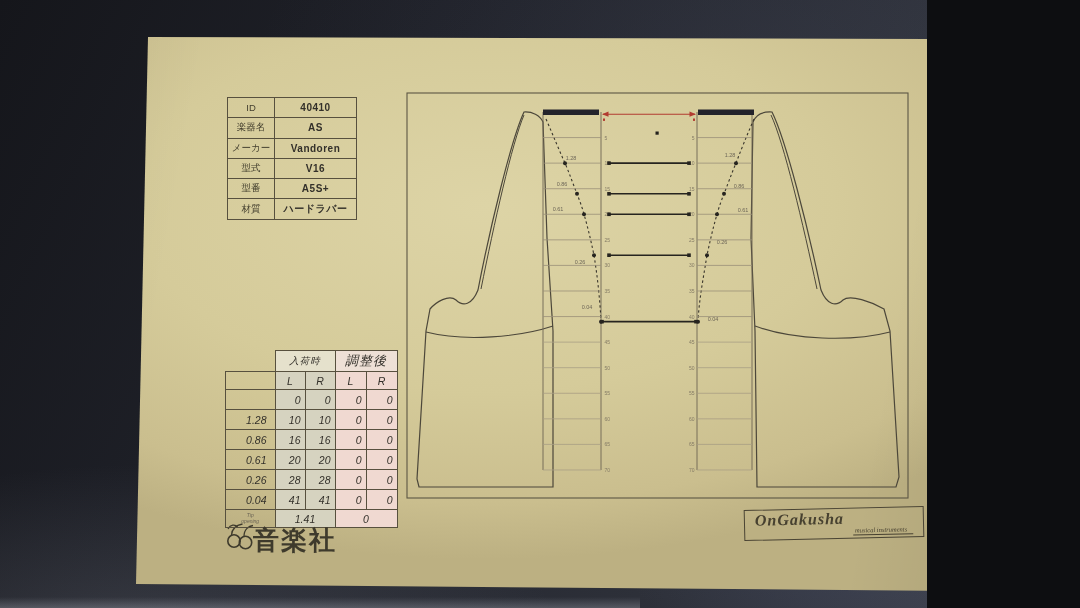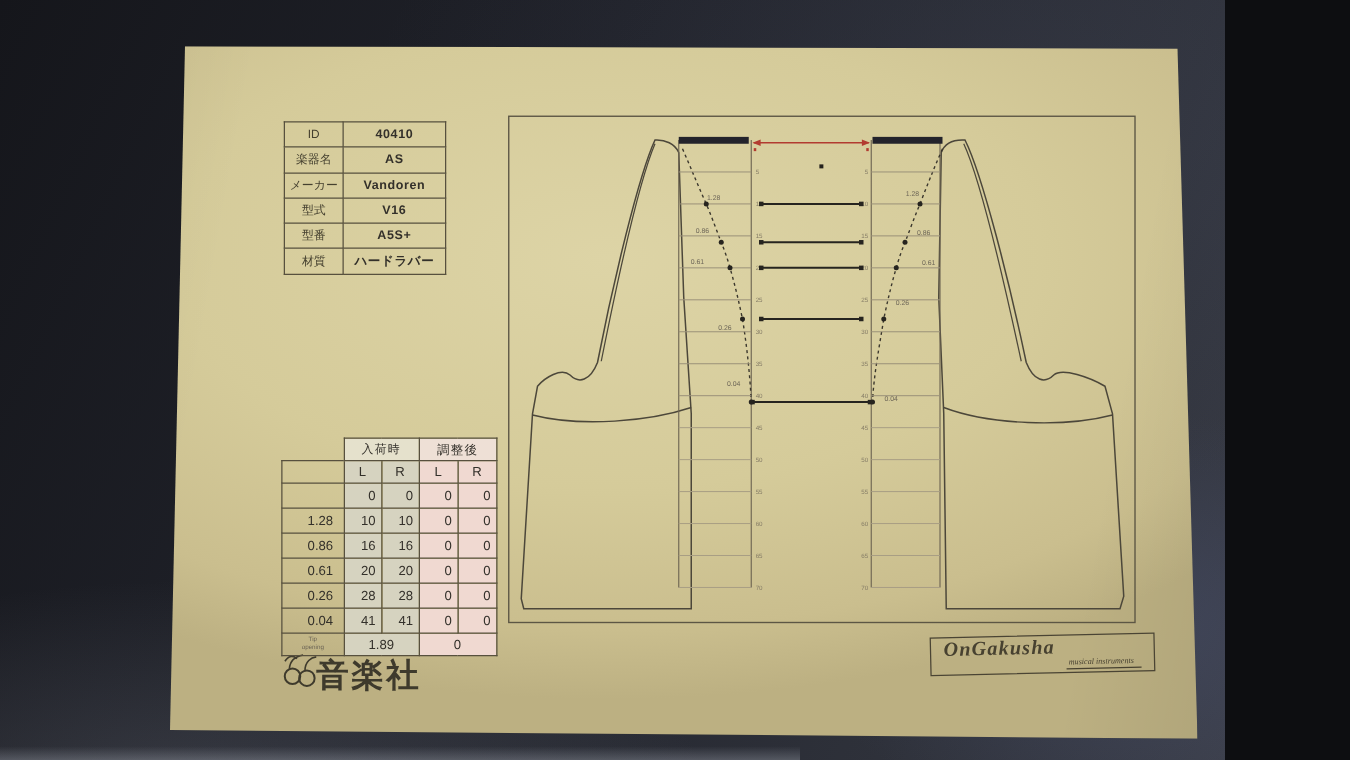--- a/index.html
+++ b/index.html
@@ -1,48 +1,48 @@
 <!DOCTYPE html>
 <html><head>
 <meta charset="utf-8">
 <style>
   html,body{margin:0;padding:0;background:#0d0e11;}
-  .photo{position:relative;width:980px;height:608px;overflow:hidden;
+  .photo{position:relative;width:899px;height:608px;overflow:hidden;
     font-family:"Liberation Sans",sans-serif;
     background:
       radial-gradient(900px 500px at 85% 15%, rgba(75,80,100,.22), transparent 60%),
       radial-gradient(420px 260px at 93% 82%, rgba(86,96,138,.30), transparent 65%),
       radial-gradient(700px 280px at 15% 104%, rgba(130,135,148,.25), transparent 60%),
-      linear-gradient(115deg,#15161b 0%,#20222a 40%,#2e313a 78%,#3a3d47 100%);}
+      linear-gradient(115deg,#15161b 0%,#20222a 40%,#2e313a 78%,#3a3d47 100%); padding-left: 28px;}
   .photo::after{content:"";position:absolute;left:0;bottom:0;width:640px;height:11px;
     background:linear-gradient(to top,rgba(160,165,175,.35),transparent);}
   .paper{position:absolute;left:0;top:0;width:1080px;height:608px;
     clip-path:polygon(148px 37px,942px 39px,958px 591px,136px 584px);
     background:
       linear-gradient(100deg, rgba(0,0,0,.08) 0%, transparent 18%, transparent 80%, rgba(0,0,0,.12) 100%),
       radial-gradient(62% 58% at 45% 34%, #ddd4a6 0%, #d5cb9a 52%, #cabe8e 84%, #bcb082 100%);
     filter:drop-shadow(0 7px 16px rgba(0,0,0,.55));}
   svg.overlay{position:absolute;left:0;top:0;width:1080px;height:608px;pointer-events:none;}
 
   table.sheet{position:absolute;border-collapse:collapse;table-layout:fixed;color:#33302a;}
   table.sheet td,table.sheet th{border:1px solid #57503e;font-weight:normal;overflow:hidden;white-space:nowrap;}
   td.nocell{border:none !important;background:transparent !important;}
 
   #id-table{left:227px;top:97px;width:123px;font-size:10px;}
   #id-table td{height:17.3px;text-align:center;}
   #id-table td.lab{width:44px;font-size:9.5px;color:#45402f;}
   #id-table td.val{width:79px;font-weight:bold;letter-spacing:.5px;margin-left:44px;}
 
   #measure-table{left:225px;top:350px;width:163px;font-size:10.5px;}
-  #measure-table td,#measure-table th{height:15px;}
+  #measure-table td,#measure-table th{height:15px;font-style:italic;}
   #measure-table tr.dr td{height:17px;}
   .c-arr{background:#d6d3c0;}
   .c-adj{background:#f0d9d1;}
   .h-arr{background:#e5e1cc;font-size:9.5px;letter-spacing:1px;}
-  .h-adj{background:#eee0d6;font-size:10px;letter-spacing:1px;}
+  .h-adj{background:#eee0d6;font-size:13px;letter-spacing:1px;}
   .val-r{text-align:right;padding-right:4px;}
   .lab-r{text-align:right;padding-right:8px;background:transparent;}
   .ctr{text-align:center;}
   .tiny{font-size:5px;line-height:1.15;text-align:center;color:#6b6455;}
 
   .brand-left{position:absolute;left:253px;top:523px;font-size:26px;font-weight:bold;
     letter-spacing:2px;color:#3e3a2c;}
   .stamp{position:absolute;left:744px;top:508px;width:178px;height:29px;
     border:1.5px solid #4a4434;transform:rotate(-1.3deg);color:#474130;}
   .stamp .main{position:absolute;left:10px;top:1px;font-family:"Liberation Serif",serif;
@@ -280,21 +280,21 @@
         </tr>
         <tr class="dr">
           <td class="lab-r">0.04</td>
       <td class="c-arr val-r">41</td>
       <td class="c-arr val-r">41</td>
       <td class="c-adj val-r">0</td>
       <td class="c-adj val-r">0</td>
         </tr>
         <tr>
           <td class="tiny">Tip<br>opening</td>
-    <td class="c-arr ctr" colspan="2">1.89</td>
+    <td class="c-arr ctr" colspan="2">1.41</td>
     <td class="c-adj ctr" colspan="2">0</td>
         </tr>
       </tbody>
     </table>
 
   <div class="brand-left">音楽社</div>
   <div class="stamp">
     <span class="main">OnGakusha</span>
     <span class="sub">musical instruments</span>
   </div>

